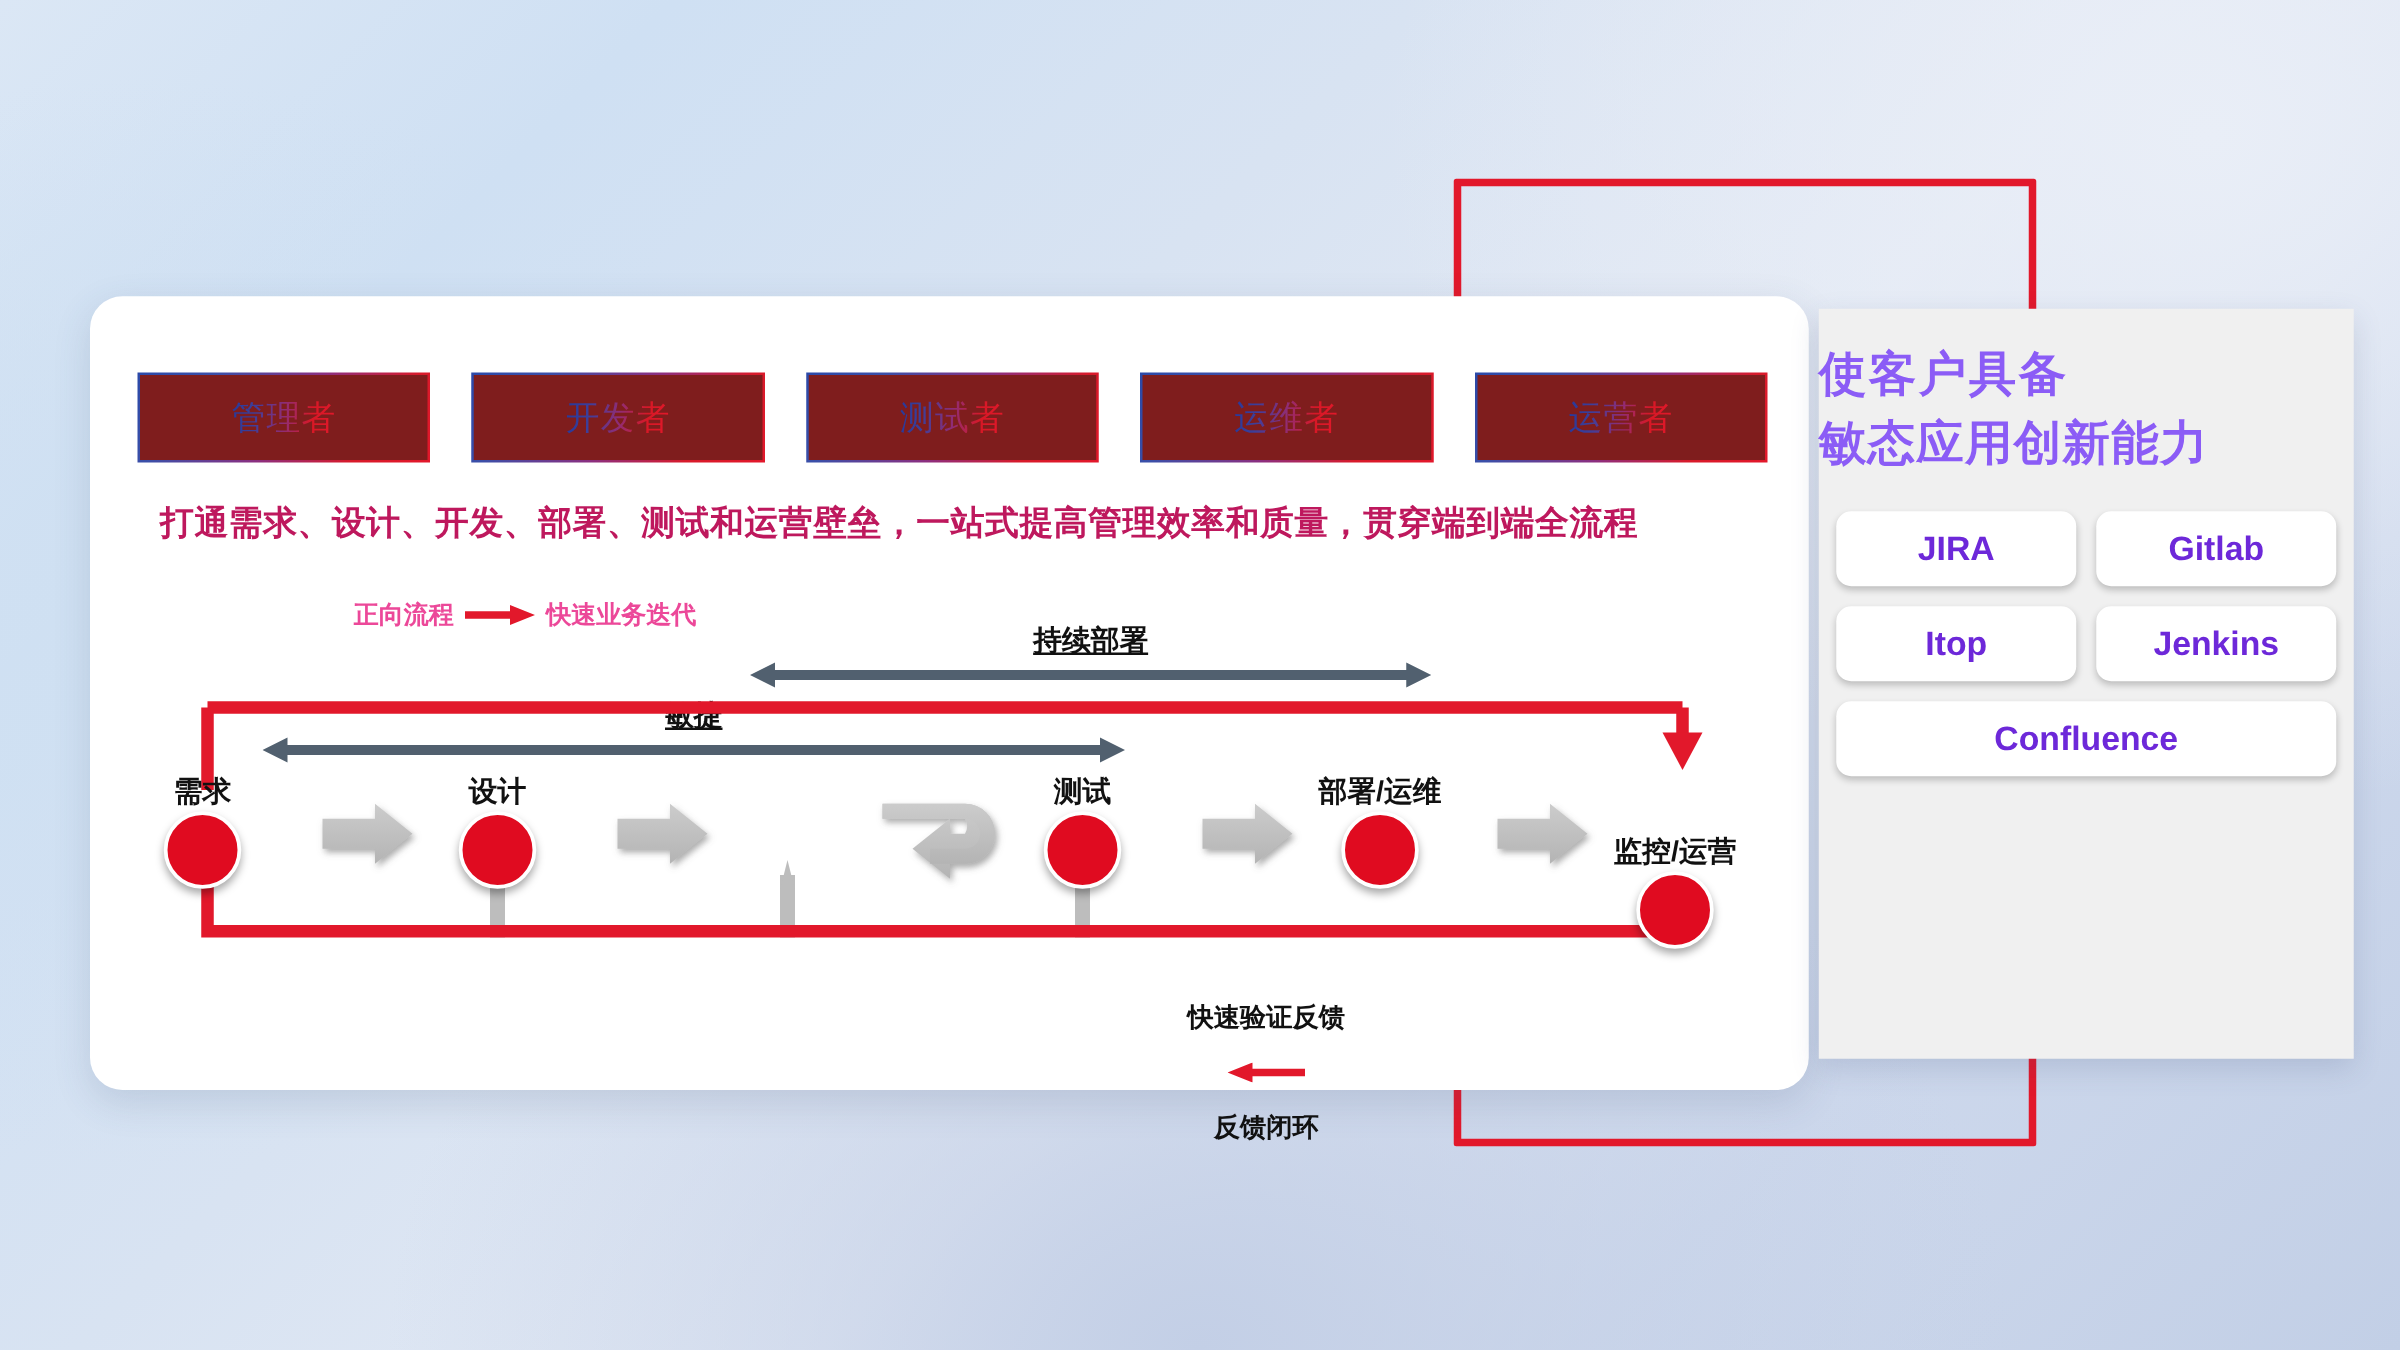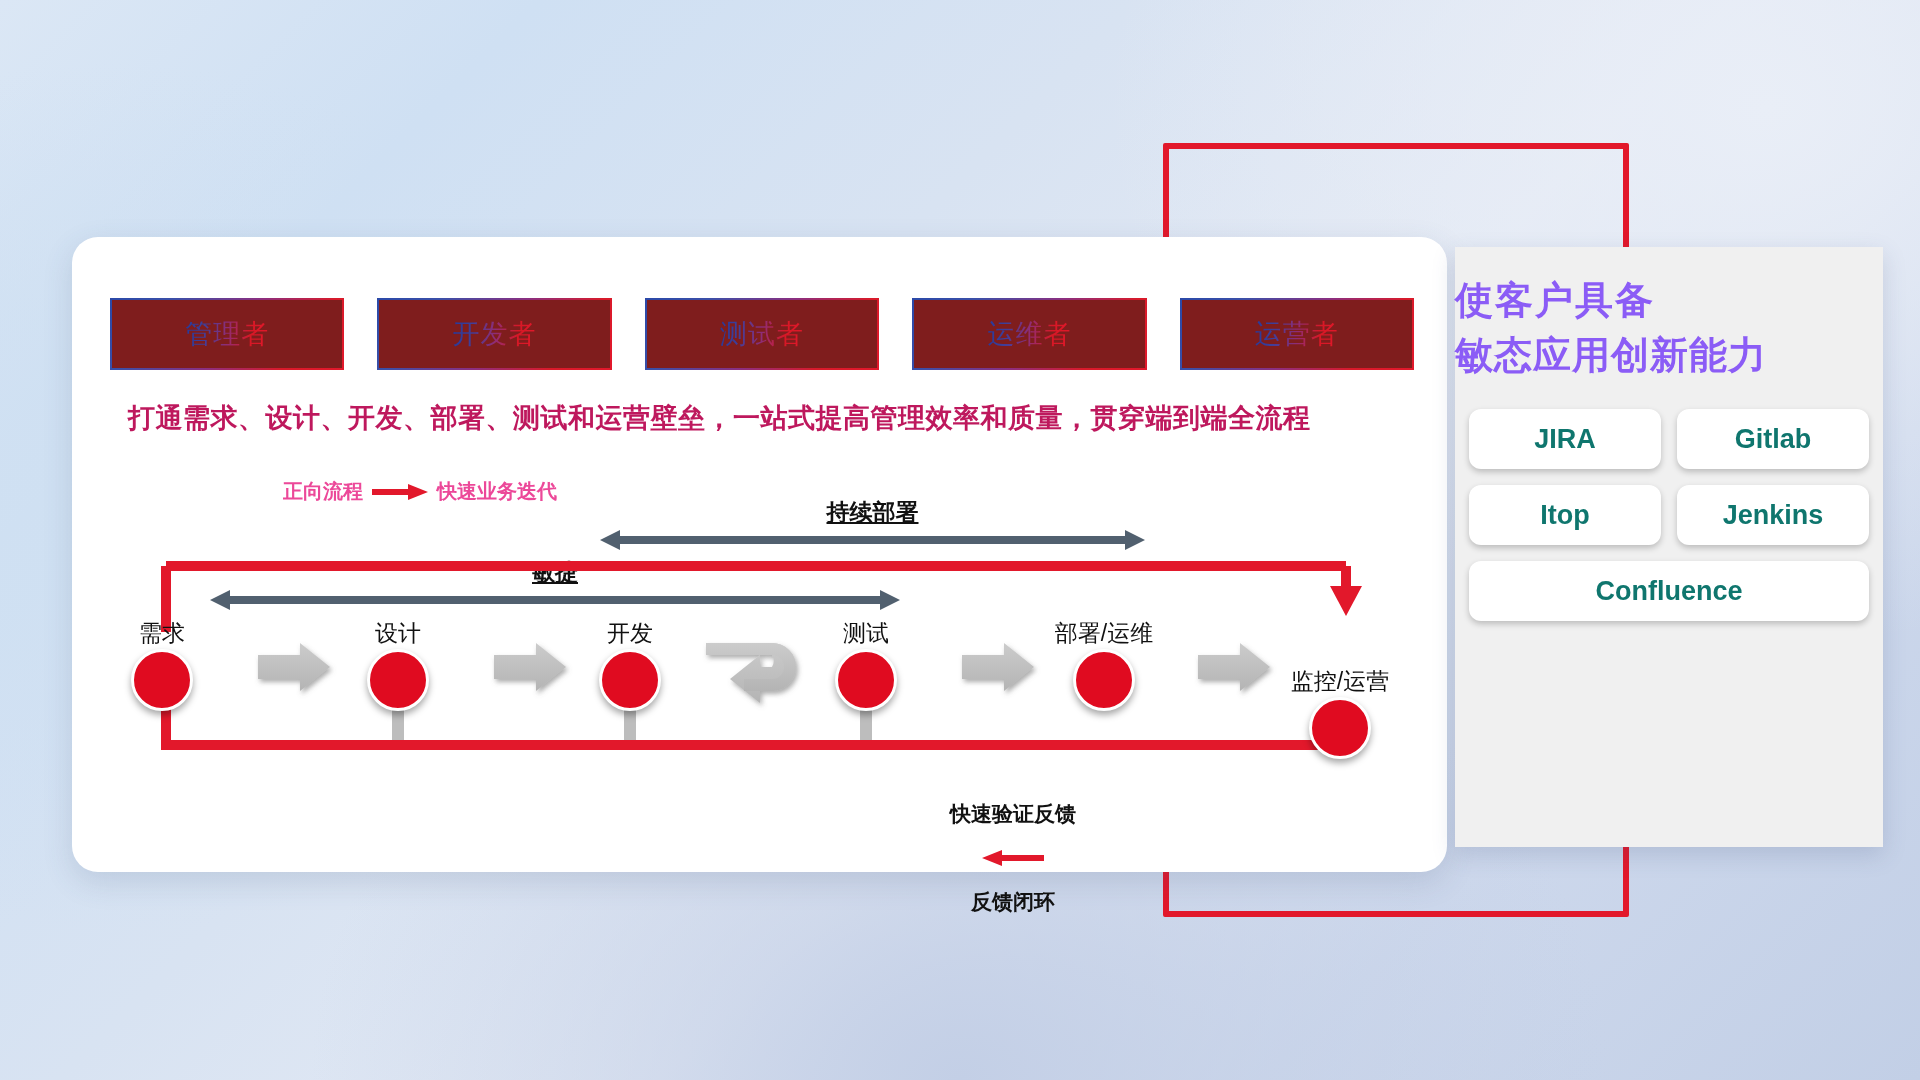--- a/index.html
+++ b/index.html
@@ -59,21 +59,21 @@
 
   
   .band-cd{position:absolute;left:600px;top:500px;width:545px;z-index:6;}
   .band-agile{position:absolute;left:210px;top:560px;width:690px;z-index:6;}
   .band-cap{font-size:23px;font-weight:700;color:#111;text-align:center;line-height:1.1;text-decoration:underline;}
   .band-arrow{width:100%;height:26px;display:block;margin-top:2px;}
 
   
   .pipeline{position:absolute;left:0;top:0;width:1920px;height:1080px;z-index:6;pointer-events:none;}
   .node{position:absolute;z-index:8;width:160px;margin-left:-80px;text-align:center;}
-  .node .nlabel{font-size:23px;color:#111;font-weight:400;white-space:nowrap;line-height:1;margin-bottom:4px;}
+  .node .nlabel{font-size:23px;color:#111;font-weight:700;white-space:nowrap;line-height:1;margin-bottom:4px;}
   .node .dot{
     width:62px;height:62px;border-radius:50%;margin:0 auto;
     background:#e00b20;border:3px solid #ffffff;box-sizing:border-box;
     box-shadow:0 4px 7px rgba(0,0,0,.35);
   }
 
   
   .legend-fb{position:absolute;left:950px;top:800px;z-index:6;display:flex;align-items:center;gap:22px;flex-direction:column;}
   .legend-fb .t{font-size:21px;font-weight:700;color:#111;white-space:nowrap;}
   .arrow-l-red{width:62px;height:16px;}
@@ -83,21 +83,21 @@
     position:absolute;left:1455px;top:247px;width:428px;height:600px;
     background:#f0f0f0;z-index:4;box-shadow:0 8px 22px rgba(60,80,120,.18);
   }
   .rp-title{padding-top:26px;color:#8b5cf6;font-weight:700;line-height:1.45;}
   .rp-title .l1{font-size:38px;letter-spacing:2px;display:block;}
   .rp-title .l2{font-size:38px;letter-spacing:1px;display:block;}
   .tools{margin:26px 14px 0 14px;display:flex;flex-wrap:wrap;gap:16px 16px;}
   .tool{
     background:#fff;border-radius:12px;height:60px;
     display:flex;align-items:center;justify-content:center;
-    font-size:27px;font-weight:700;color:#0f766e;
+    font-size:27px;font-weight:700;color:#6d28d9;
     box-shadow:0 3px 6px rgba(0,0,0,.22);
   }
   .tool.half{width:calc(50% - 8px);}
   .tool.full{width:100%;}
 </style>
 </head>
 <body>
 
 <div class="stage">
 
@@ -187,24 +187,20 @@
   </svg>
 
   <div class="node" style="left:162px;top:622px;">
     <div class="nlabel">需求</div>
     <div class="dot"></div>
   </div>
   <div class="node" style="left:398px;top:622px;">
     <div class="nlabel">设计</div>
     <div class="dot"></div>
   </div>
-  <div class="node" style="left:630px;top:622px;">
-    <div class="nlabel">开发</div>
-    <div class="dot"></div>
-  </div>
   <div class="node" style="left:866px;top:622px;">
     <div class="nlabel">测试</div>
     <div class="dot"></div>
   </div>
   <div class="node" style="left:1104px;top:622px;">
     <div class="nlabel">部署/运维</div>
     <div class="dot"></div>
   </div>
   <div class="node" style="left:1340px;top:622px;margin-top:48px;">
     <div class="nlabel">监控/运营</div>

